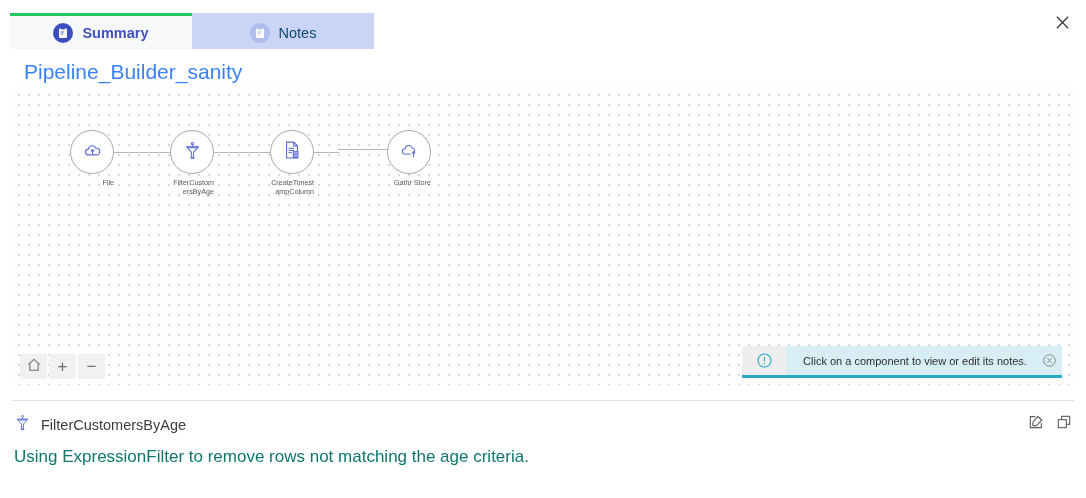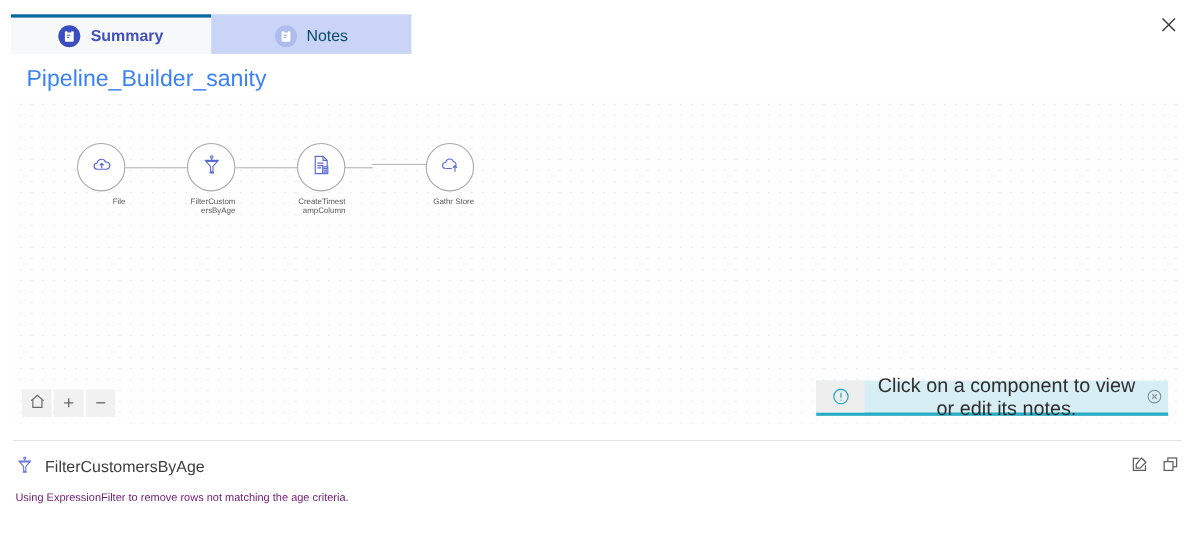--- a/index.html
+++ b/index.html
@@ -32,21 +32,21 @@
     gap: 9px;
     width: 182px;
     height: 36px;
     font-size: 14.5px;
     cursor: pointer;
     user-select: none;
     box-sizing: border-box;
   }
   .tab.active {
     background: #f7f8fa;
-    border-top: 3px solid #0369a1;
+    border-top: 3px solid #22c55e;
     color: #4250bd;
     font-weight: bold;
   }
   .tab.inactive {
     background: #c9d4f7;
     color: #0c4a6e;
     border-top: 3px solid transparent;
   }
   .tab-ico {
     width: 20px;
@@ -170,21 +170,21 @@
     background: #eeeeee;
     display: flex;
     align-items: center;
     justify-content: center;
     flex: 0 0 auto;
     color: #27acc4;
   }
   .notif-text {
     flex: 1;
     text-align: center;
-    font-size: 18px;
+    font-size: 11px;
     color: #2f2f2f;
     padding-left: 8px;
   }
   .notif-close {
     width: 26px;
     display: flex;
     align-items: center;
     justify-content: center;
     cursor: pointer;
     color: #7f8c8e;
@@ -211,22 +211,22 @@
     gap: 10px;
   }
   .detail-title {
     font-size: 14.5px;
     color: #3c3c3c;
   }
   .detail-body {
     position: absolute;
     left: 14px;
     top: 447px;
-    font-size: 10px;
-    color: #701a75;
+    font-size: 17px;
+    color: #0f766e;
   }
   .detail-actions {
     position: absolute;
     right: 14px;
     top: 416px;
     display: flex;
     gap: 12px;
     align-items: center;
   }
   .act-btn {

